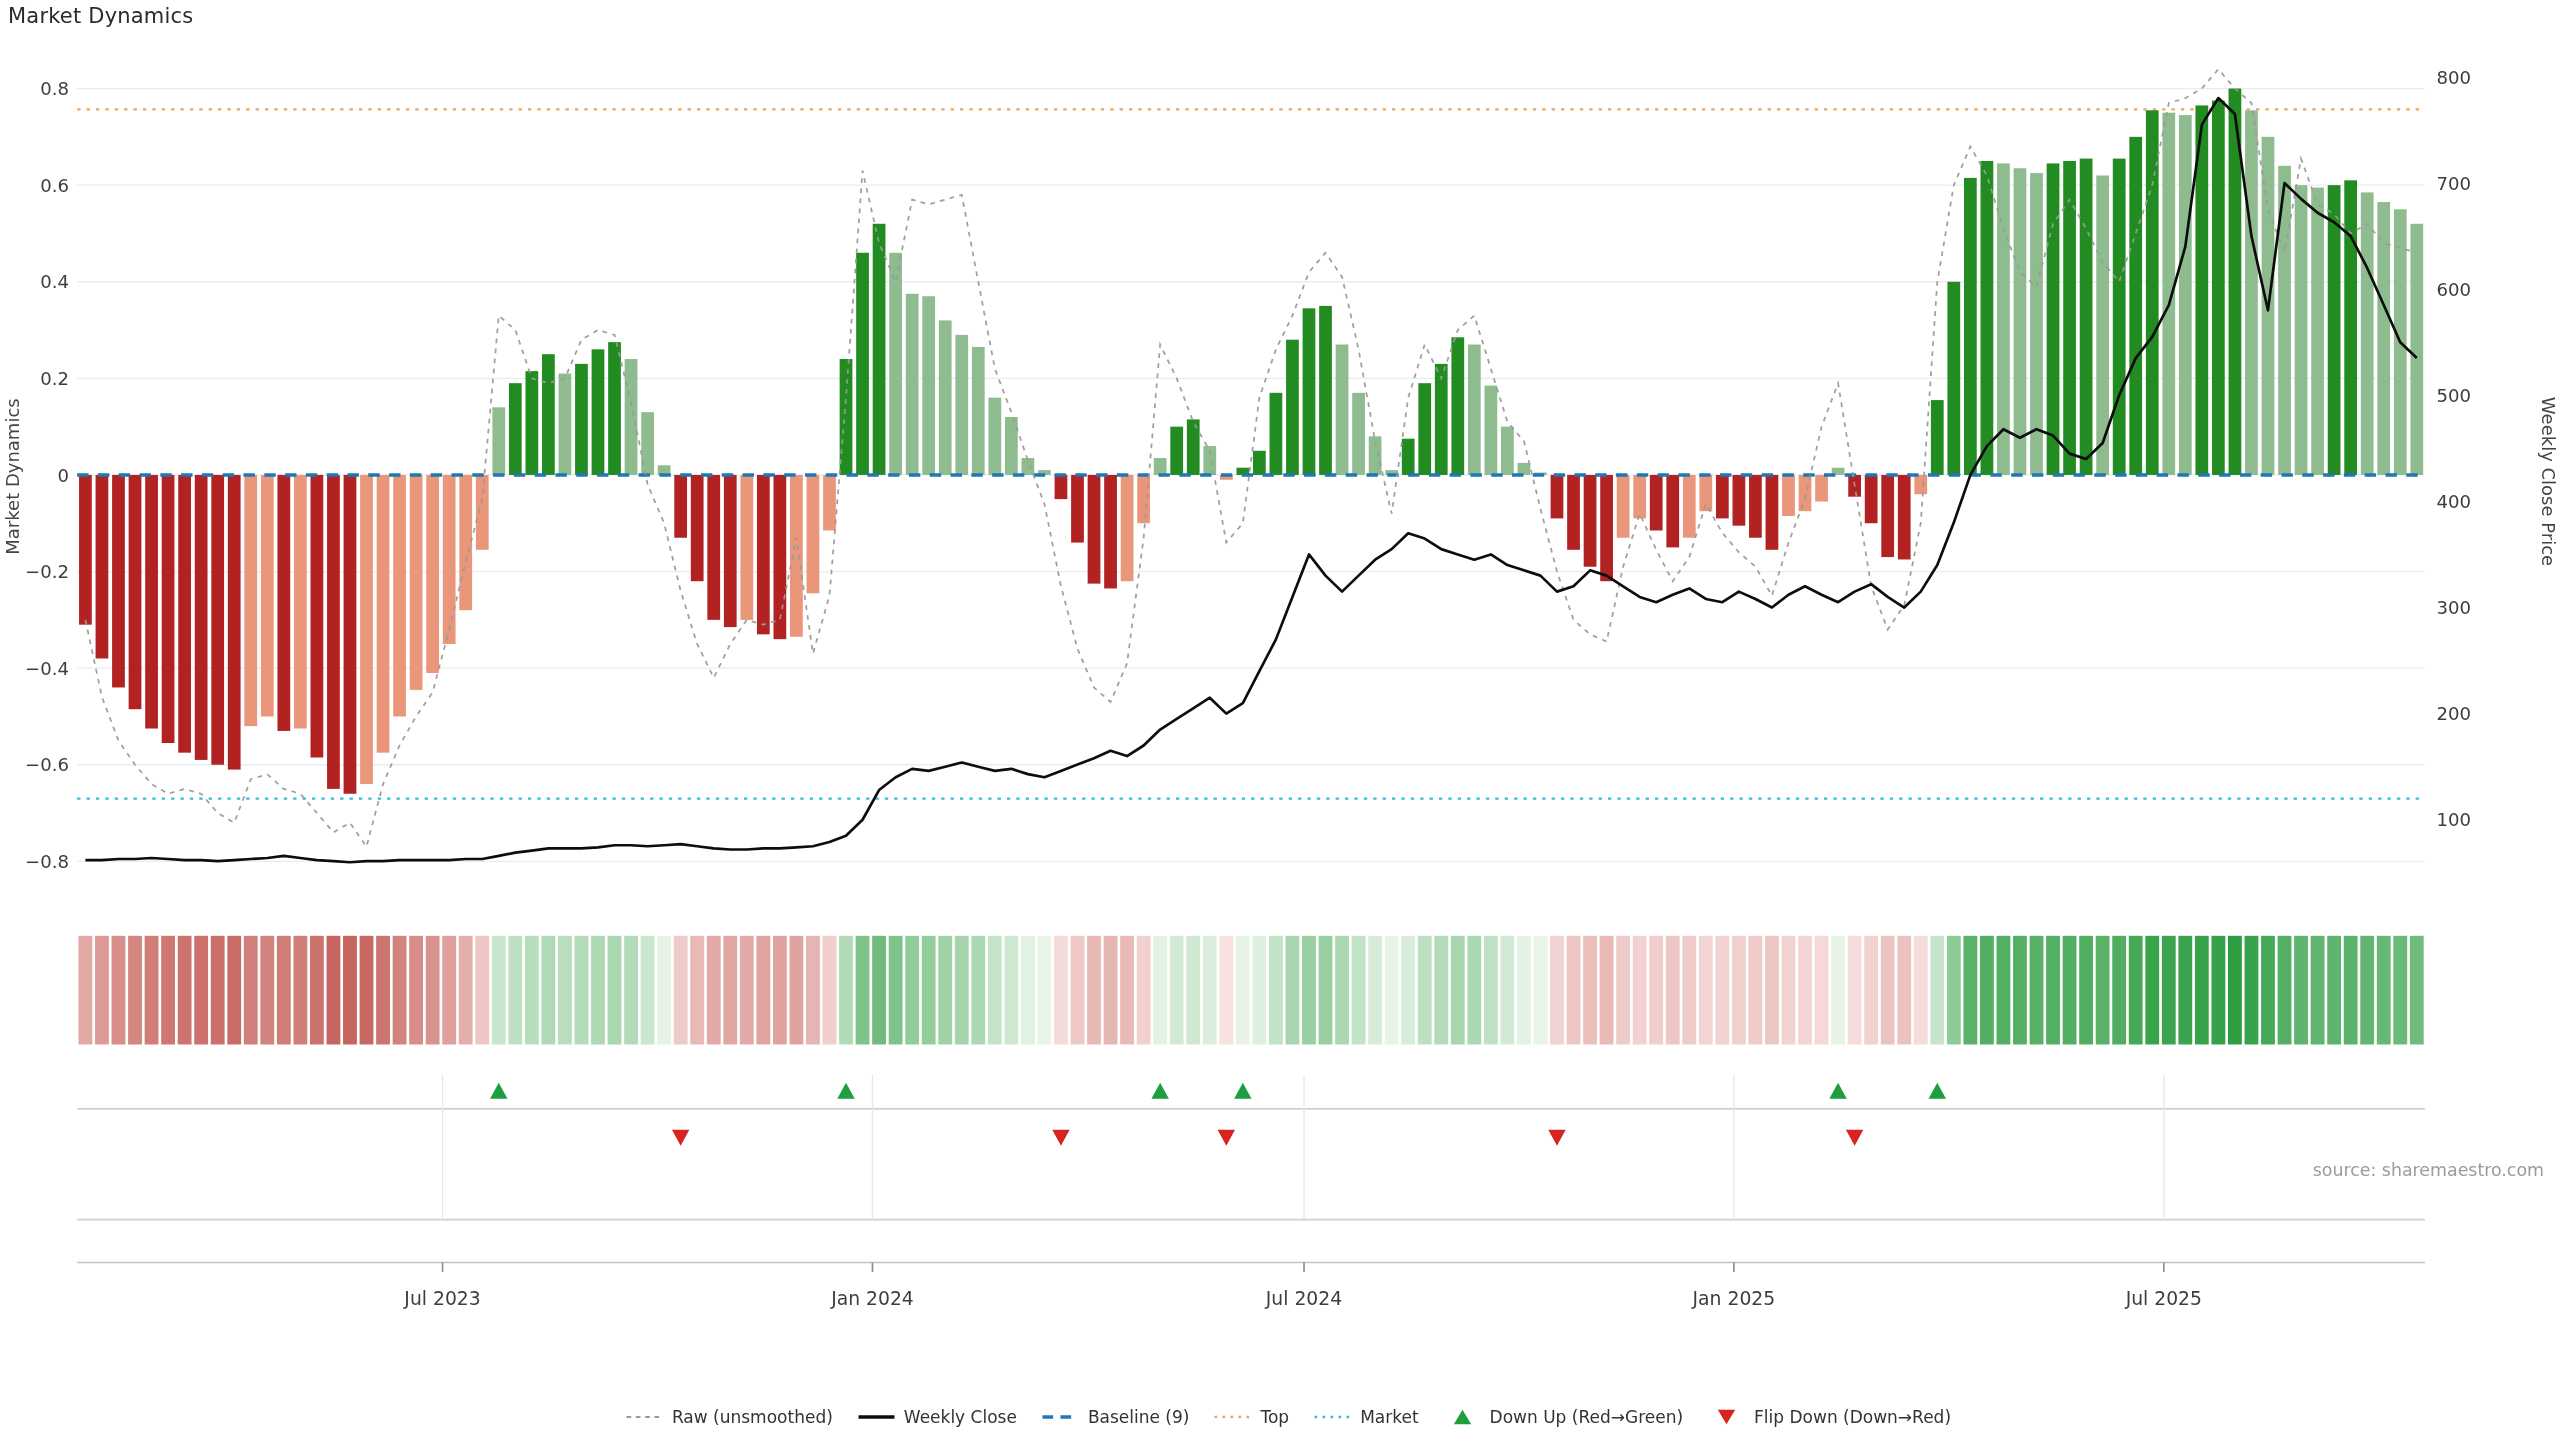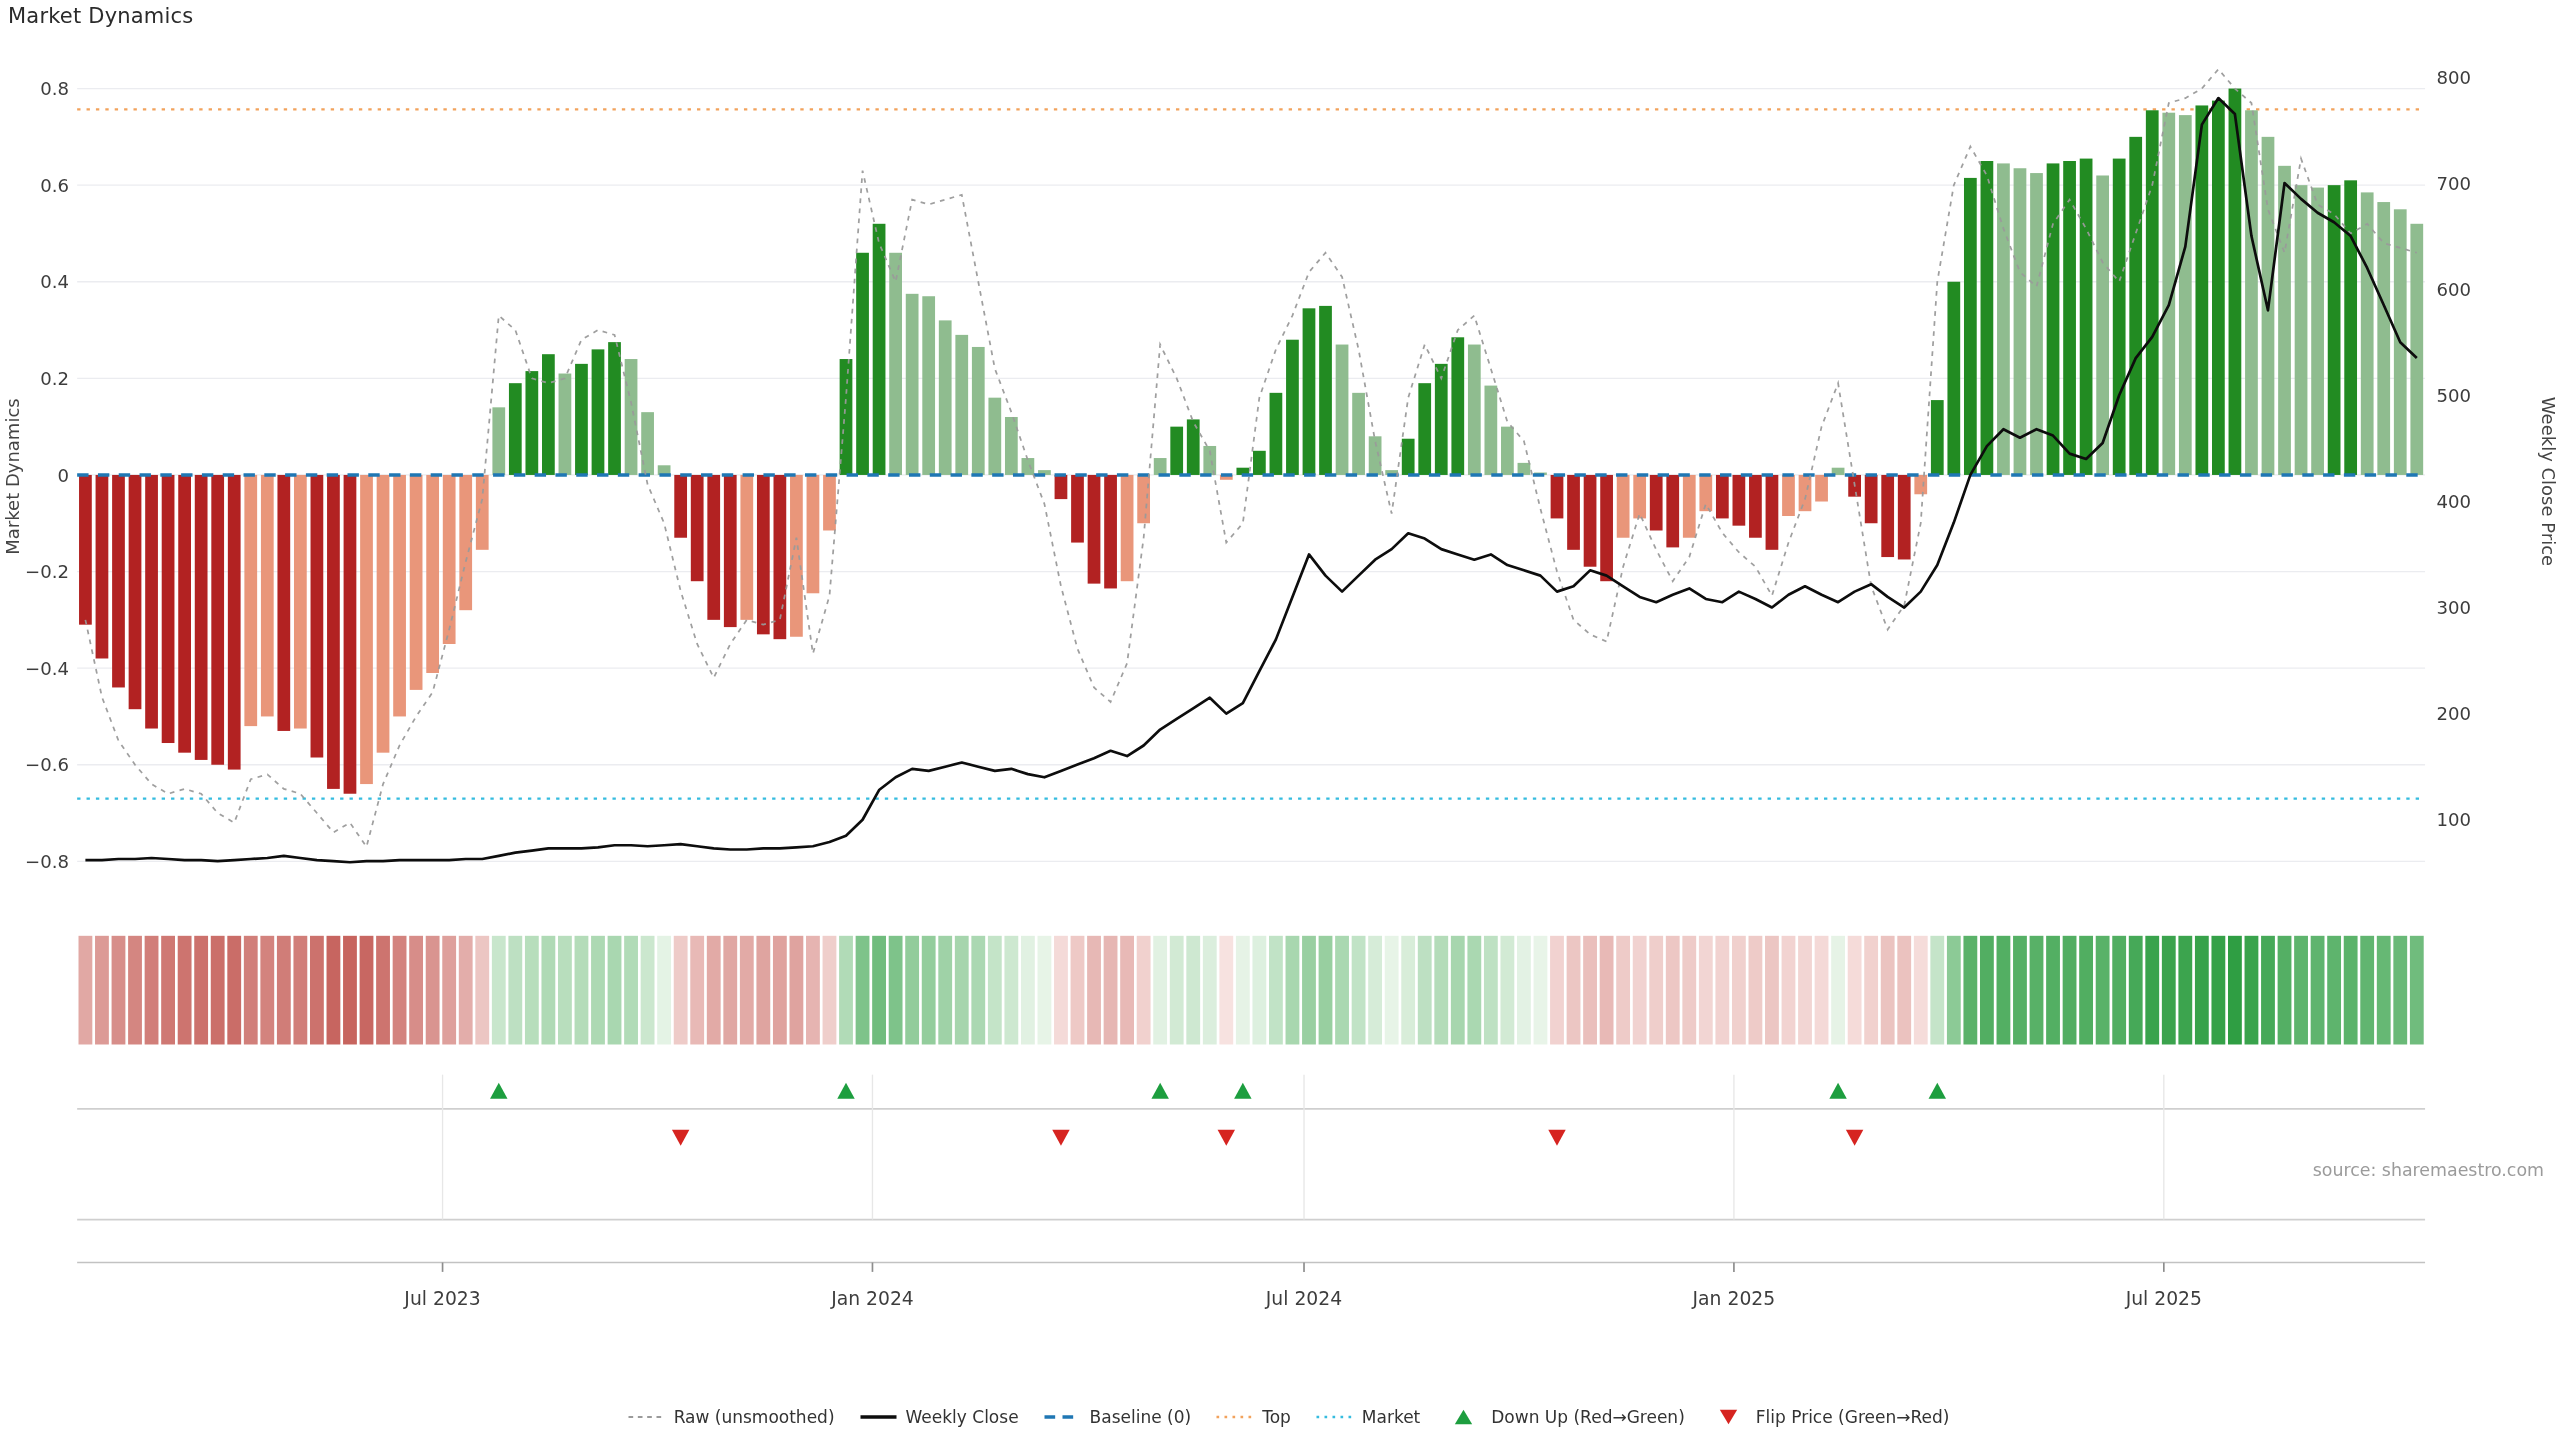--- a/index.html
+++ b/index.html
@@ -402,21 +402,21 @@
     <span class="legend-item">
       <svg width="39" height="20" class="legend-swatch" viewBox="0 0 58 30">
         <line x1="2" x2="56" y1="15" y2="15" stroke="#0d0d0d" stroke-width="5"></line>
       </svg>
       <span>Weekly Close</span>
     </span>
     <span class="legend-item">
       <svg width="39" height="20" class="legend-swatch" viewBox="0 0 58 30">
         <line x1="2" x2="56" y1="15" y2="15" stroke="#1f77b4" stroke-width="5" stroke-dasharray="16 11"></line>
       </svg>
-      <span>Baseline (0)</span>
+      <span>Baseline (9)</span>
     </span>
     <span class="legend-item">
       <svg width="39" height="20" class="legend-swatch" viewBox="0 0 58 30">
         <line x1="2" x2="56" y1="15" y2="15" stroke="#f2a25c" stroke-width="4" stroke-dasharray="4 8"></line>
       </svg>
       <span>Top</span>
     </span>
     <span class="legend-item">
       <svg width="39" height="20" class="legend-swatch" viewBox="0 0 58 30">
         <line x1="2" x2="56" y1="15" y2="15" stroke="#35bcdf" stroke-width="4" stroke-dasharray="4 8"></line>
@@ -426,16 +426,16 @@
     <span class="legend-item">
       <svg width="39" height="20" class="legend-swatch" viewBox="0 0 58 30">
         <polygon points="29,4 16,26 42,26" fill="#1d9e3f"></polygon>
       </svg>
       <span>Down Up (Red→Green)</span>
     </span>
     <span class="legend-item">
       <svg width="39" height="20" class="legend-swatch" viewBox="0 0 58 30">
         <polygon points="29,26 16,4 42,4" fill="#d62420"></polygon>
       </svg>
-      <span>Flip Price (Green→Red)</span>
+      <span>Flip Down (Down→Red)</span>
     </span>
   </div>
 
 
 </body></html>

